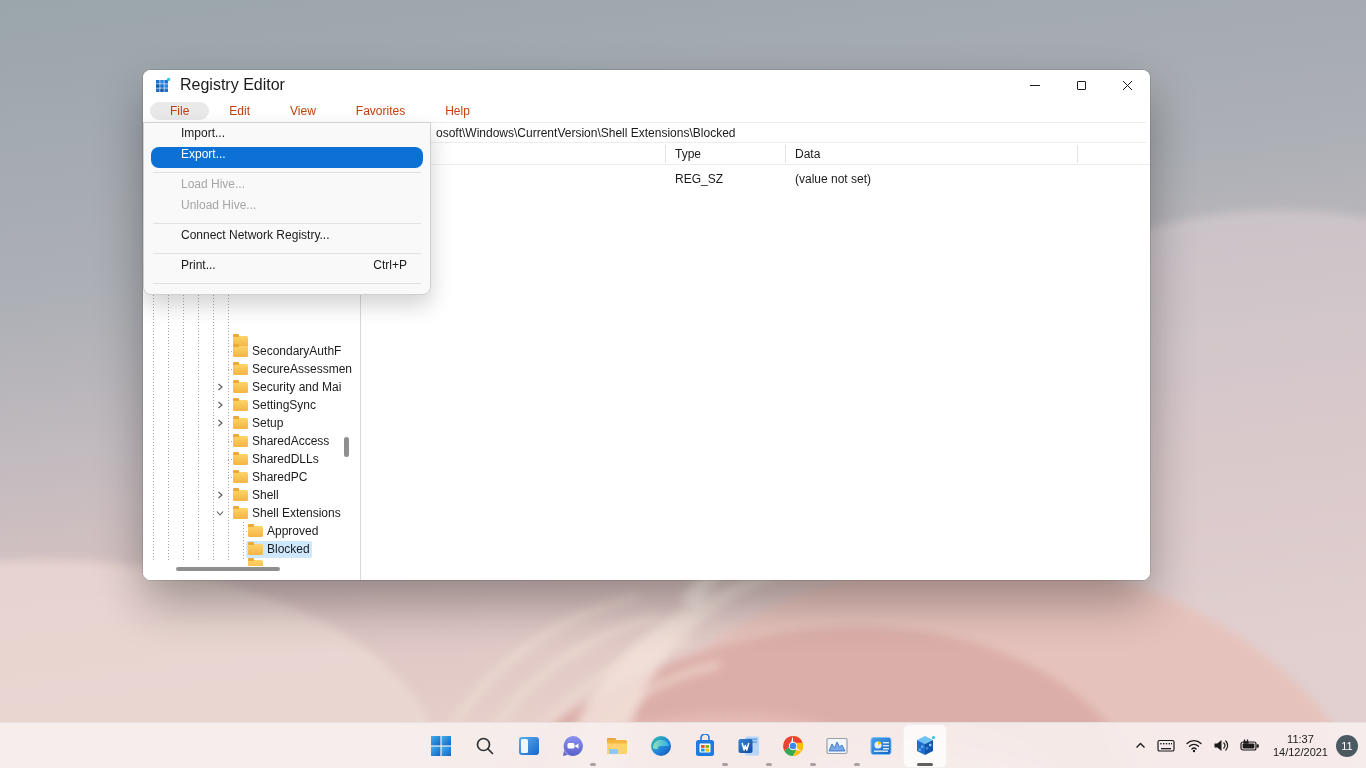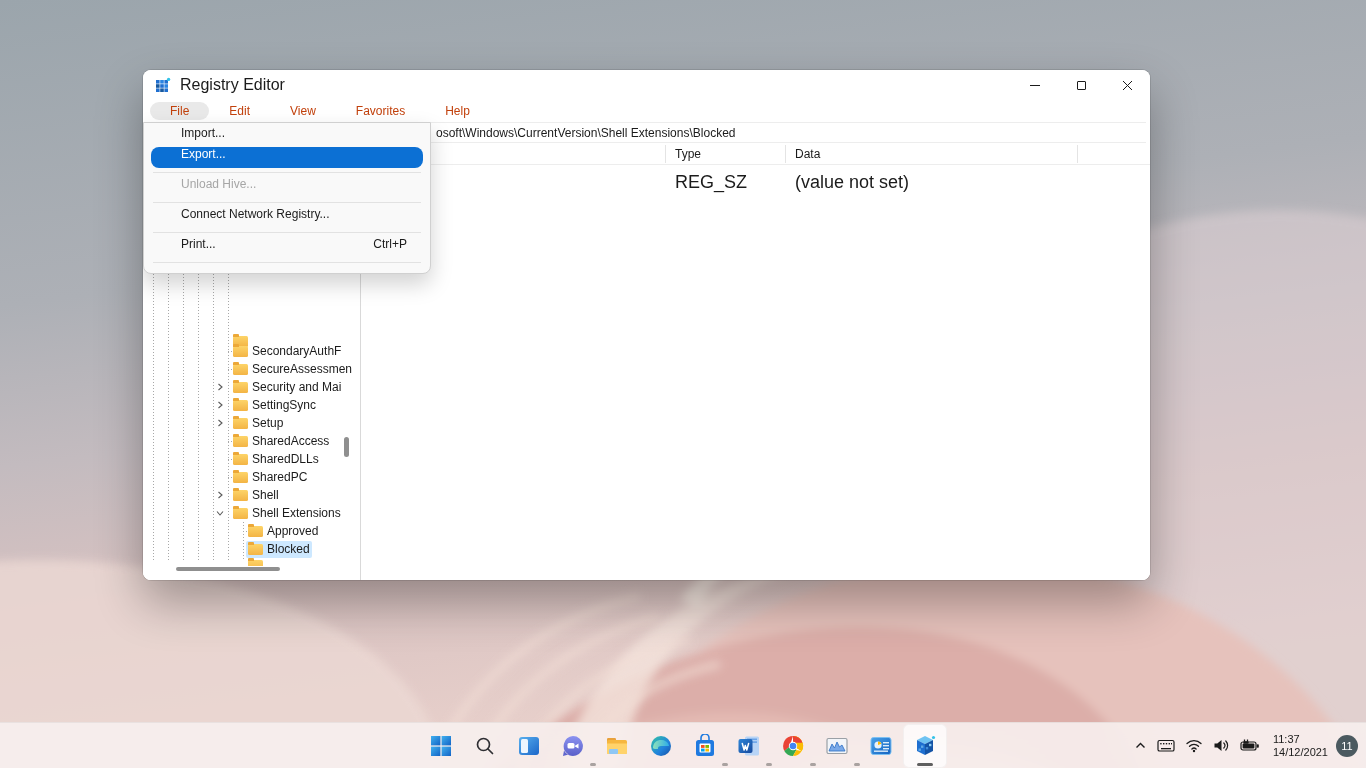--- a/index.html
+++ b/index.html
@@ -41,21 +41,21 @@
   .folder::before{content:"";position:absolute;top:-2px;left:0;width:6px;height:3px;background:#eca838;border-radius:1px 1px 0 0;}
   .tree-label{position:absolute;top:2px;white-space:nowrap;}
   .sel-wrap{position:absolute;left:103px;top:1px;height:17px;width:66px;background:#cde8ff;border-radius:2px;}
   .vscroll-thumb{position:absolute;left:201px;top:294px;width:5px;height:20px;background:#8f8f8f;border-radius:2.5px;}
   .hscroll-thumb{position:absolute;left:33px;top:424px;width:104px;height:4px;background:#8f8f8f;border-radius:2px;}
 
   .list-panel{position:absolute;left:219px;top:0;right:0;bottom:0;background:#fff;}
   .list-header{position:absolute;left:0;top:0;right:0;height:22px;border-bottom:1px solid #ededed;}
   .col-line{position:absolute;top:2px;height:18px;width:1px;background:#e4e4e4;}
   .col-label{position:absolute;top:4px;font-size:12px;color:#1b1b1b;}
-  .cell{position:absolute;top:29px;font-size:18px;color:#1b1b1b;}
+  .cell{position:absolute;top:29px;font-size:12px;color:#1b1b1b;}
 
   
   .dropdown{position:absolute;left:0;top:52px;width:288px;z-index:30;background:#f9f9f9;
             border:1px solid #d0d0d0;border-radius:0 0 8px 8px;
             box-shadow:0 10px 22px rgba(0,0,0,.18);padding:3px 0 6px 0;}
   .dd-item{position:relative;height:21px;margin:0 7px;border-radius:8px;display:flex;align-items:flex-start;
            font-size:12px;color:#1b1b1b;padding-left:30px;}
   .dd-item.selected{background:#0c70d4;color:#ffffff;}
   .dd-item.disabled{color:#a6a6a6;}
   .dd-item .shortcut{margin-left:auto;margin-right:16px;font-size:12px;}
@@ -64,21 +64,21 @@
   
   .taskbar{position:absolute;left:0;bottom:0;width:100%;height:46px;background:rgba(247,240,238,.90);
            backdrop-filter:blur(18px);border-top:1px solid rgba(0,0,0,.05);z-index:40;}
   .tb-center{position:absolute;left:50%;top:0;transform:translateX(-50%);height:100%;display:flex;align-items:center;}
   .tb-btn{position:relative;width:44px;height:44px;display:flex;align-items:center;justify-content:center;border-radius:6px;}
   .tb-btn.active{background:rgba(255,255,255,.75);box-shadow:inset 0 0 0 1px rgba(0,0,0,.04);}
   .run-line{position:absolute;bottom:2px;left:50%;transform:translateX(-50%);width:6px;height:3px;border-radius:2px;background:#a9a2a0;}
   .run-line.wide{width:16px;background:#5f5f5f;}
   .tray{position:absolute;right:8px;top:0;height:100%;display:flex;align-items:center;}
   .tray-btn{height:36px;display:flex;align-items:center;justify-content:center;border-radius:4px;padding:0 5px;}
-  .clock{margin-left:8px;text-align:left;font-size:11px;line-height:13px;color:#1b1b1b;}
+  .clock{margin-left:8px;text-align:center;font-size:11px;line-height:13px;color:#1b1b1b;}
   .badge{margin-left:8px;width:22px;height:22px;border-radius:50%;background:#4b5a60;color:#fff;
          font-size:11px;display:flex;align-items:center;justify-content:center;}
 </style>
 </head>
 <body>
 
 <div class="desktop">
 
   <svg class="wallpaper" width="1366" height="768" viewBox="0 0 1366 768" preserveAspectRatio="none">
     <defs>
@@ -280,20 +280,23 @@
 
     <div class="dropdown">
       <div class="dd-item">
           <span>Import...</span>
         </div>
       <div class="dd-item selected">
           <span>Export...</span>
         </div>
       <div class="dd-sep"></div>
       <div class="dd-item disabled">
+          <span>Load Hive...</span>
+        </div>
+      <div class="dd-item disabled">
           <span>Unload Hive...</span>
         </div>
       <div class="dd-sep"></div>
       <div class="dd-item">
           <span>Connect Network Registry...</span>
         </div>
       <div class="dd-sep"></div>
       <div class="dd-item">
         <span>Print...</span>
         <span class="shortcut">Ctrl+P</span>

